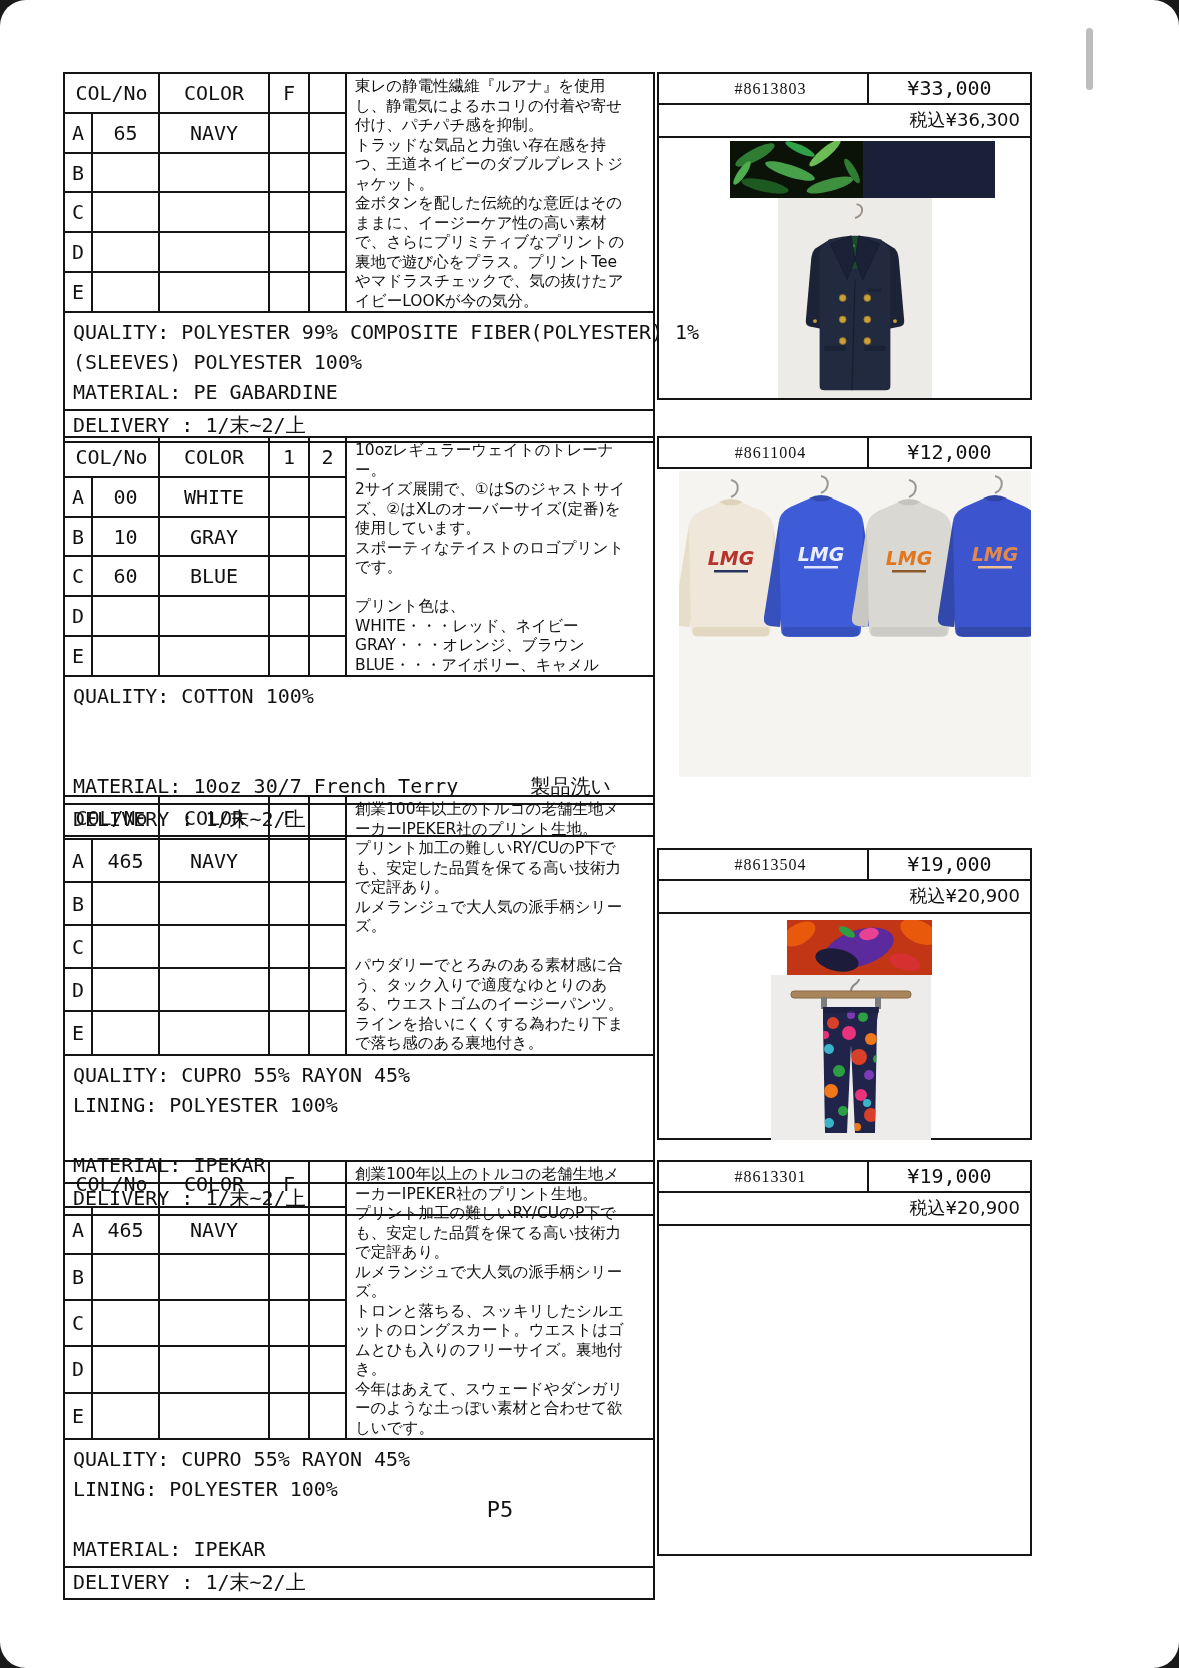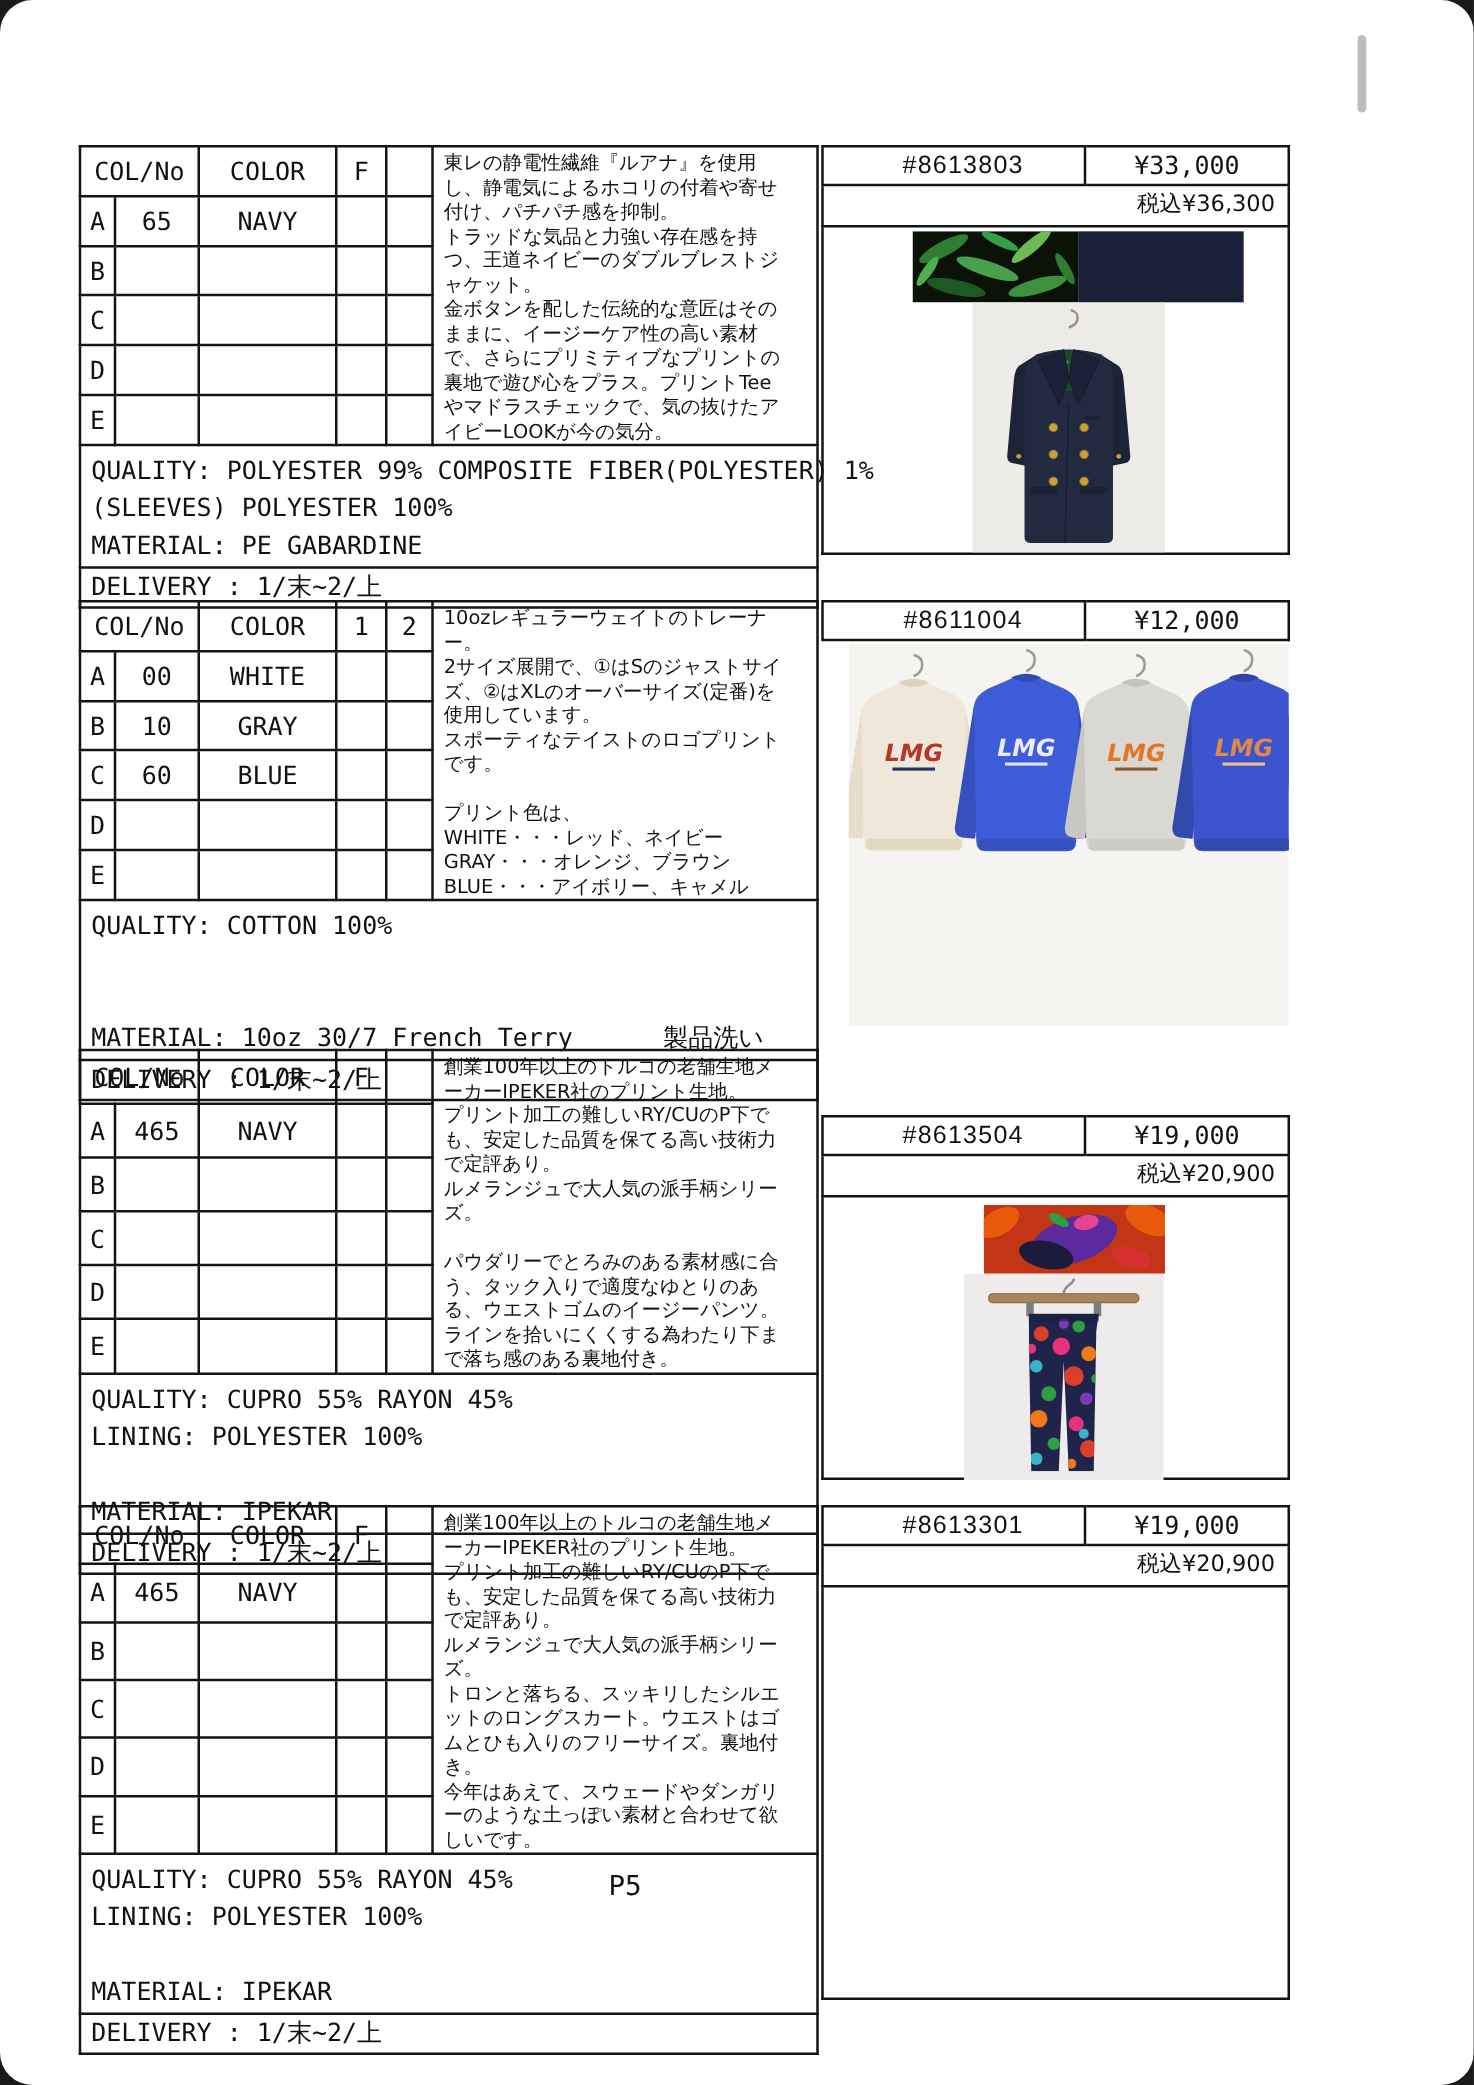--- a/index.html
+++ b/index.html
@@ -1,32 +1,32 @@
 <!DOCTYPE html>
 <html><head>
 <meta charset="utf-8">
 <style>
   html,body{margin:0;padding:0;background:#1a1a1a;}
   .screen{position:relative;width:1179px;height:1668px;background:#ffffff;border-radius:26px;overflow:hidden;
     font-family:"DejaVu Sans",sans-serif;color:#111;}
   .page{position:absolute;left:0;top:0;width:1179px;height:1668px;}
-  .block{position:absolute;left:63px;width:969px;margin-top:44px;}
+  .block{position:absolute;left:63px;width:969px;}
   .lefttop{display:flex;align-items:stretch;width:592px;}
   table.ct{border-collapse:collapse;table-layout:fixed;font-family:"DejaVu Sans Mono","Liberation Mono",monospace;font-size:20px;}
   table.ct td{border:2px solid #141414;height:27px;padding:0 3px;text-align:center;overflow:hidden;white-space:nowrap;}
   .desc{flex:1;border:2px solid #141414;border-left:none;padding:3px 24px 0 8px;font-size:15.5px;line-height:19.5px;
     white-space:pre-line;overflow:hidden;box-sizing:border-box;}
   .qualitybox{width:592px;border:2px solid #141414;border-top:none;box-sizing:border-box;padding:4px 8px 2px 8px;}
   .qline{height:30px;line-height:30px;font-size:20px;white-space:pre;font-family:"DejaVu Sans Mono","Liberation Mono",monospace;}
   .delivery{width:592px;border:2px solid #141414;border-top:none;box-sizing:border-box;height:32px;line-height:28px;
     font-size:20px;padding:0 8px;font-family:"DejaVu Sans Mono","Liberation Mono",monospace;}
   .rpanel{position:absolute;left:594px;top:0;width:375px;}
   .prow{display:flex;}
   .itemno{width:212px;border:2px solid #141414;box-sizing:border-box;height:33px;line-height:29px;text-align:center;
-    font-size:20px;font-family:Liberation Sans, sans-serif;letter-spacing:1px;padding-left:15px;}
+    font-size:16px;font-family:Liberation Serif, serif;letter-spacing:1px;padding-left:15px;}
   .price{flex:1;border:2px solid #141414;border-left:none;box-sizing:border-box;height:33px;line-height:29px;
     text-align:center;font-size:20px;font-family:"DejaVu Sans Mono","Liberation Mono",monospace;}
   .taxrow{border:2px solid #141414;border-top:none;box-sizing:border-box;height:33px;line-height:29px;text-align:right;
     padding-right:10px;font-size:18px;}
   .imgbox{border:2px solid #141414;border-top:none;box-sizing:border-box;position:relative;overflow:visible;}
   .imgbox.noborder{border:none;}
   .footer{position:absolute;left:0;top:1497px;width:1000px;text-align:center;font-size:22px;
     font-family:"DejaVu Sans Mono","Liberation Mono",monospace;}
   .scrollthumb{position:absolute;left:1086px;top:28px;width:7px;height:62px;background:#bdbdc0;border-radius:4px;}
   svg{display:block;}

